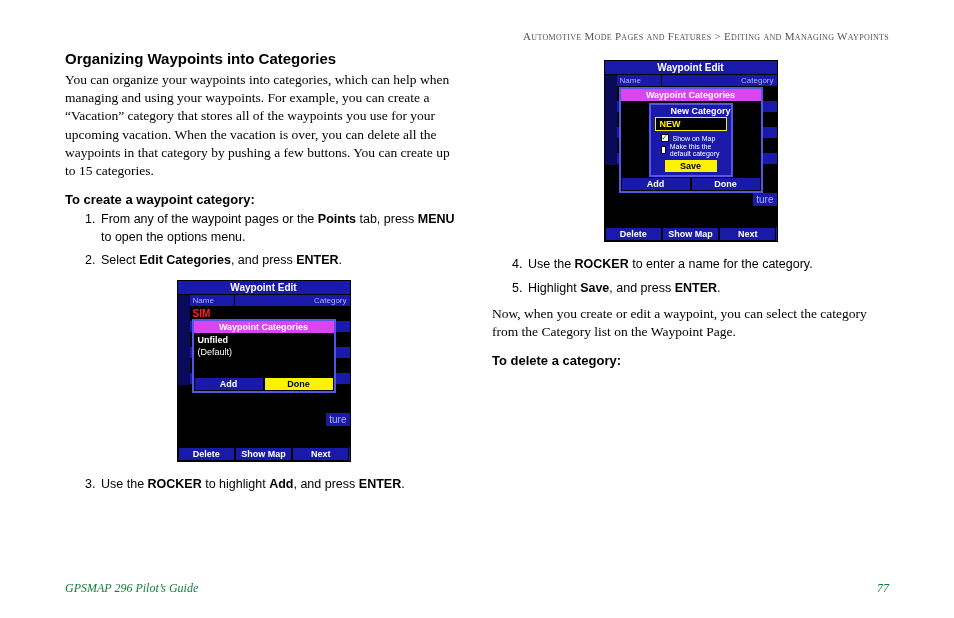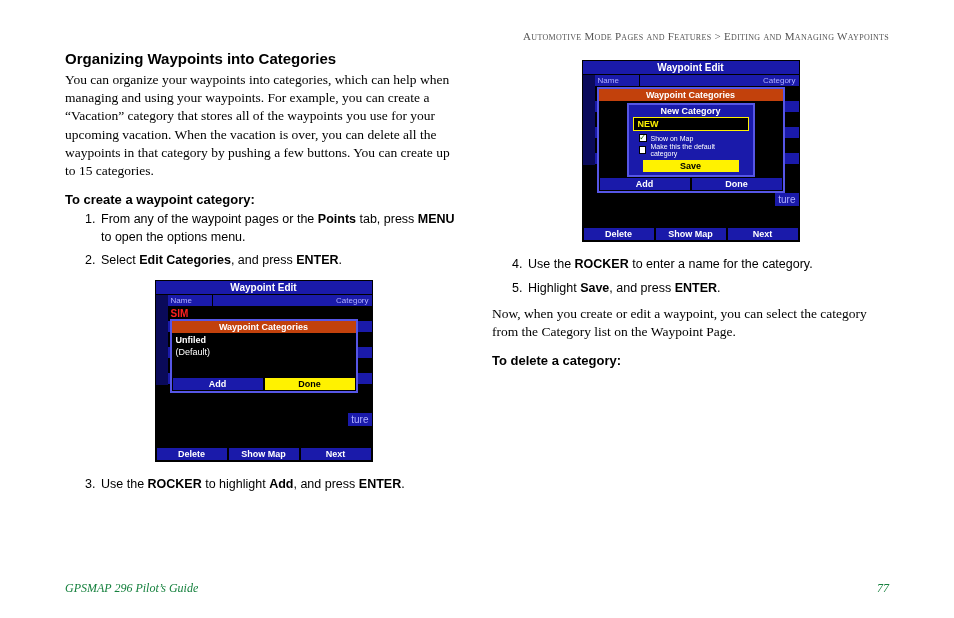--- a/index.html
+++ b/index.html
@@ -57,21 +57,21 @@
     left: 65px;
     right: 65px;
     display: flex;
     justify-content: space-between;
     font-style: italic;
     font-size: 12px;
     color: #15803d;
   }
   
   .device {
-    width: 218px;
+    width: 174px;
     margin: 10px auto 14px auto;
     background: #0a0a5a;
     border: 1px solid #000;
     color: #fff;
     font-family: Arial, Helvetica, sans-serif;
     font-size: 9px;
   }
   .dev-title {
     background: #1a1aaa;
     color: #fff;
@@ -116,21 +116,21 @@
   }
   .dev-popup {
     position: absolute;
     top: 0;
     left: 14px;
     right: 14px;
     background: #1a1aaa;
     border: 2px solid #5656e6;
   }
   .dev-popup-title {
-    background: #c2410c;
+    background: #d946ef;
     color: #fff;
     text-align: center;
     font-weight: bold;
     font-size: 9px;
     padding: 1px 0;
   }
   .dev-popup-body {
     background: #000;
     color: #fff;
     padding: 2px 4px;
@@ -140,21 +140,21 @@
     font-size: 9px;
     flex-direction: column;
   }
   .dev-inner-popup {
     position: absolute;
     top: 14px; left: 28px; right: 28px;
     background: #1a1aaa;
     border: 2px solid #5656e6;
   }
   .dev-inner-title {
-    color: #fff; text-align: center; font-weight: bold; font-size: 9px; padding:1px 0;
+    color: #fff; text-align: right; font-weight: bold; font-size: 9px; padding:1px 0;
   }
   .dev-new-field {
     margin: 0 4px 3px 4px;
     background: #000;
     color: #fff200;
     font-weight: bold;
     font-size: 9px;
     padding: 1px 4px;
     border: 1px solid #fff200;
   }

